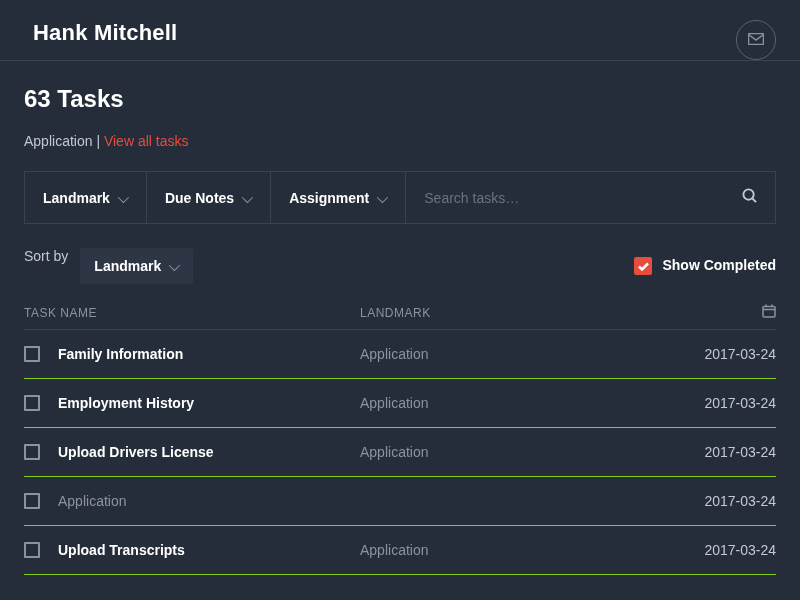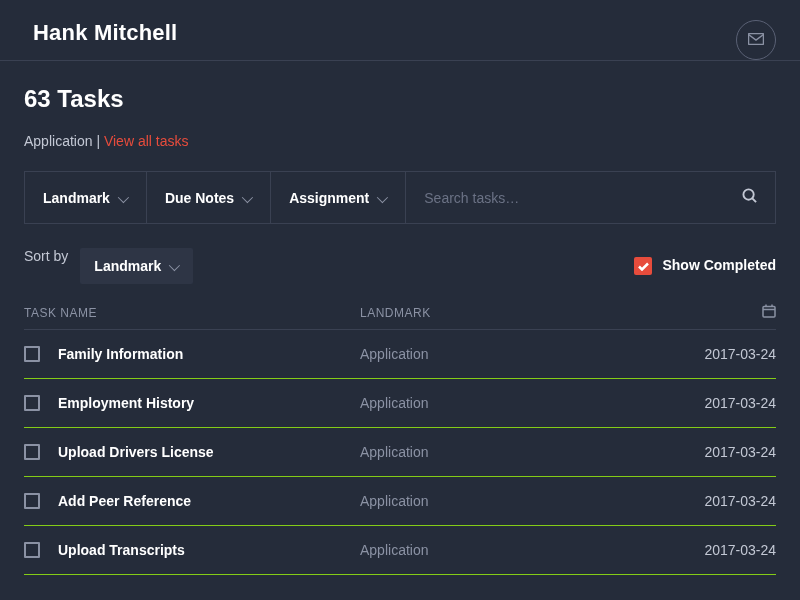--- a/index.html
+++ b/index.html
@@ -364,21 +364,20 @@
           <span class="checkbox-empty"></span>
         </div>
       <div class="row-name">Upload Drivers License</div>
       <div class="row-landmark">Application</div>
       <div class="row-date">2017-03-24</div>
     </div>
     <div class="table-row">
       <div class="row-check">
           <span class="checkbox-empty"></span>
         </div>
-      <div class="row-name">Add Peer Reference</div>
       <div class="row-landmark">Application</div>
       <div class="row-date">2017-03-24</div>
     </div>
     <div class="table-row">
       <div class="row-check">
           <span class="checkbox-empty"></span>
         </div>
       <div class="row-name">Upload Transcripts</div>
       <div class="row-landmark">Application</div>
       <div class="row-date">2017-03-24</div>

